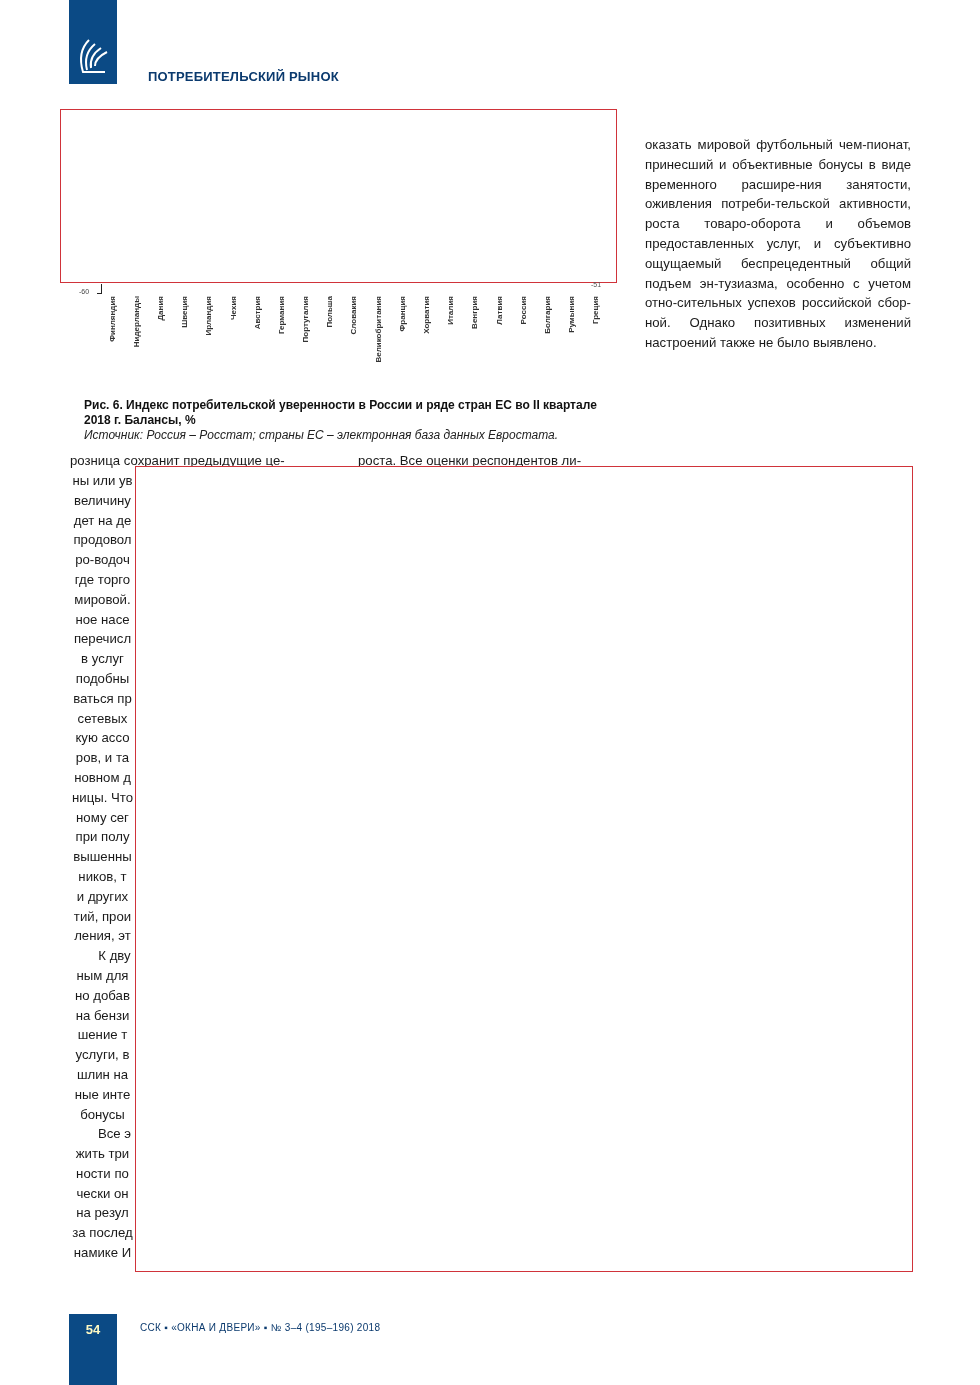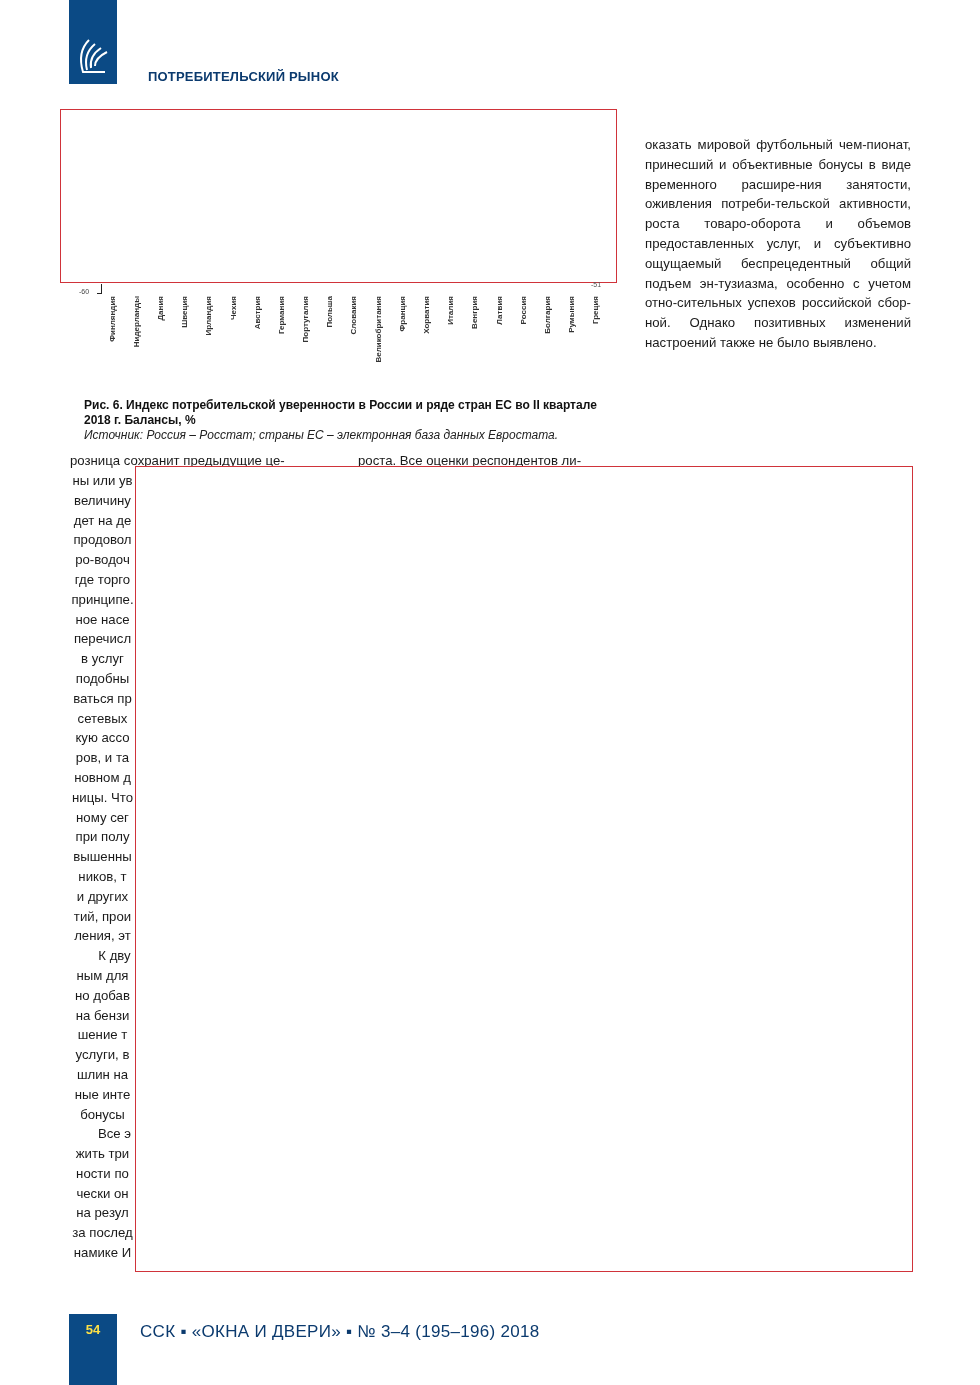--- a/index.html
+++ b/index.html
@@ -33,22 +33,22 @@
     .col p { margin: 0; }
     .col-right { left: 645px; top: 135px; width: 266px; text-align: justify; }
     .col-left { left: 70px; top: 451px; width: 65px; overflow: hidden; white-space: nowrap; }
     .col-mid-top { left: 358px; top: 451px; width: 270px; white-space: nowrap; }
     .col-left-top { left: 70px; top: 451px; width: 270px; white-space: nowrap; }
     .indent { padding-left: 24px; }
     .line { display: block; text-align: center; }
 
     .foot-block { position: absolute; left: 69px; top: 1314px; width: 48px; height: 71px; background: #0b4a85; }
     .page-num { position: absolute; left: 0; top: 8px; width: 48px; text-align: center; font-size: 13px;
-                font-weight: bold; color: #fde047; }
-    .footer-text { position: absolute; left: 140px; top: 1322px; font-size: 17px; color: #0b3a6e; letter-spacing: 0.3px; }
+                font-weight: bold; color: #fef9c3; }
+    .footer-text { position: absolute; left: 140px; top: 1322px; font-size: 10px; color: #0b3a6e; letter-spacing: 0.3px; }
   </style>
 </head>
 <body>
 
 <div class="logo-block">
   <svg width="36" height="42" viewBox="0 0 36 42">
     <path d="M14 2 Q2 14 8 34 L30 34" stroke="#fff" stroke-width="2" fill="none"></path>
     <path d="M20 6 Q8 16 12 32" stroke="#fff" stroke-width="2" fill="none"></path>
     <path d="M26 10 Q14 18 16 30" stroke="#fff" stroke-width="2" fill="none"></path>
     <path d="M32 14 Q20 20 20 28" stroke="#fff" stroke-width="2" fill="none"></path>
@@ -140,21 +140,21 @@
 <div class="col col-left-top">розница сохранит предыдущие це-</div>
 <div class="col col-mid-top">роста. Все оценки респондентов ли-</div>
 
 <div class="col col-left" style="top:471px">
   <span class="line">ны или ув</span>
   <span class="line">величину</span>
   <span class="line">дет на де</span>
   <span class="line">продовол</span>
   <span class="line">ро-водоч</span>
   <span class="line">где торго</span>
-  <span class="line">принципе.</span>
+  <span class="line">мировой.</span>
   <span class="line">ное насе</span>
   <span class="line">перечисл</span>
   <span class="line">в услуг</span>
   <span class="line">подобны</span>
   <span class="line">ваться пр</span>
   <span class="line">сетевых</span>
   <span class="line">кую ассо</span>
   <span class="line">ров, и та</span>
   <span class="line">новном д</span>
   <span class="line">ницы. Что</span>

